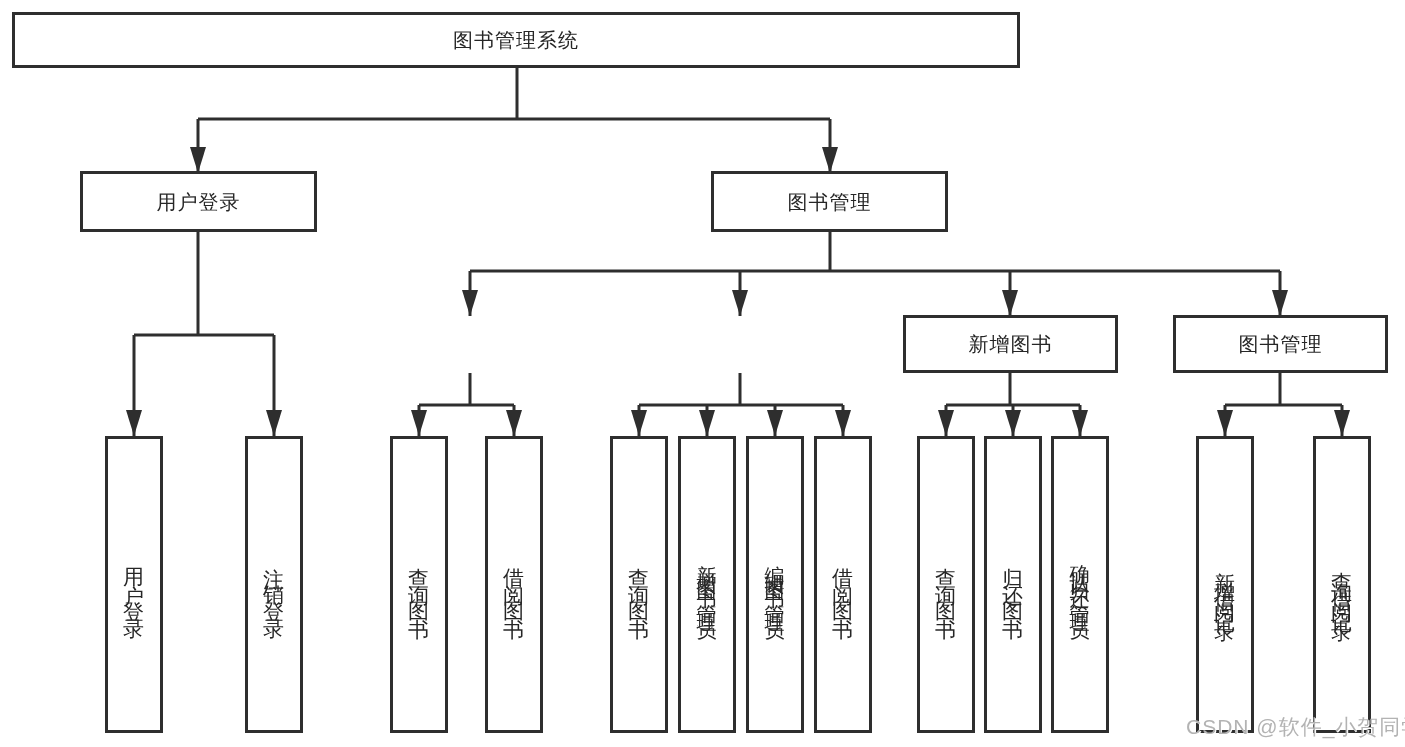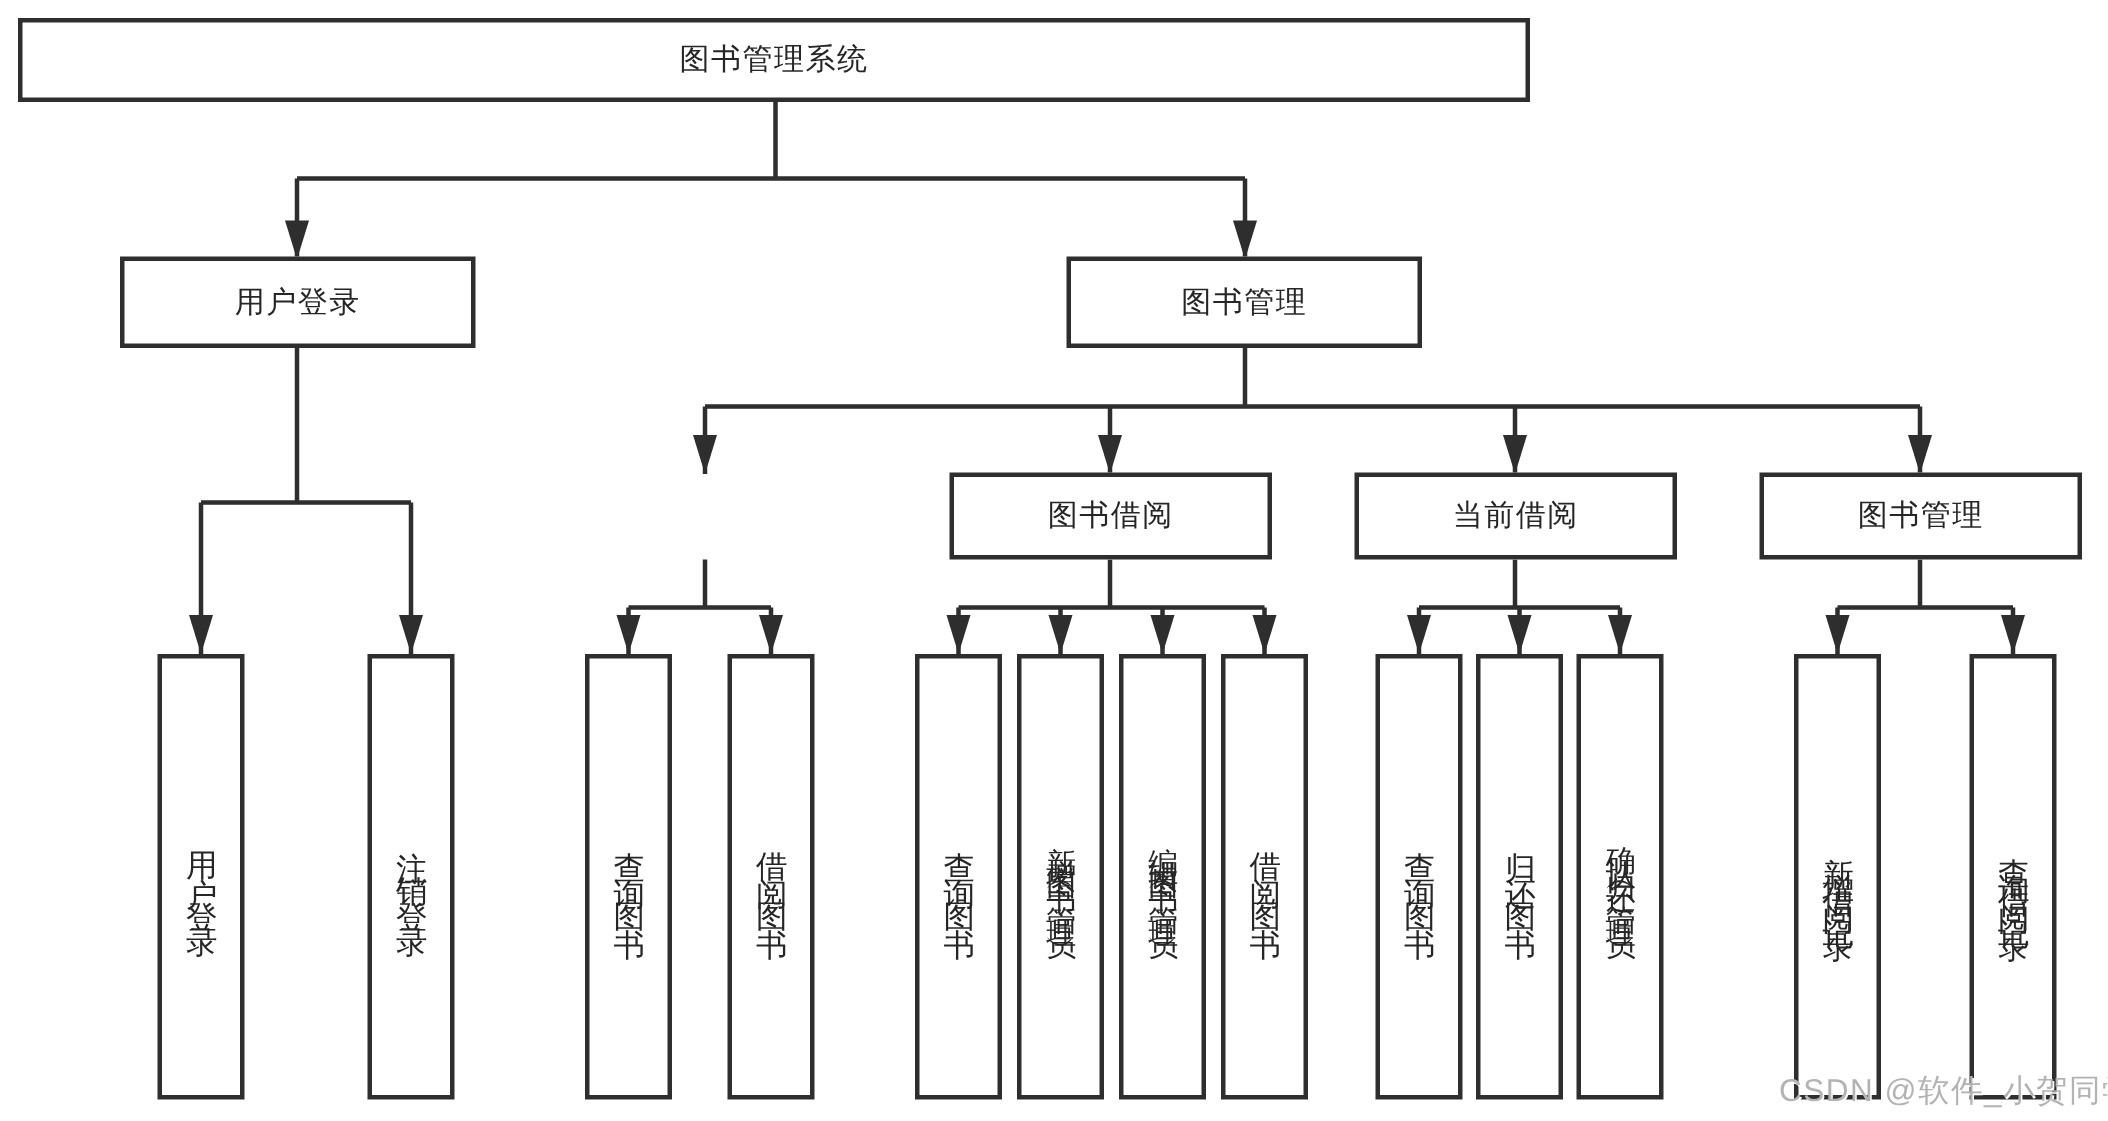--- a/index.html
+++ b/index.html
@@ -89,22 +89,21 @@
       <polygon points="1217,410 1233,410 1225,436"></polygon>
       <polygon points="1334,410 1350,410 1342,436"></polygon>
     </g>
   </svg>
 
   <div class="node" style="left:12px;top:12px;width:1008px;height:56px">图书管理系统</div>
 
   <div class="node" style="left:80px;top:171px;width:237px;height:61px">用户登录</div>
   <div class="node" style="left:711px;top:171px;width:237px;height:61px">图书管理</div>
 
-  <div class="node" style="left:633px;top:315px;width:215px;height:58px">图书借阅</div>
-  <div class="node" style="left:903px;top:315px;width:215px;height:58px">当前借阅</div>
+  <div class="node" style="left:903px;top:315px;width:215px;height:58px">新增图书</div>
   <div class="node" style="left:1173px;top:315px;width:215px;height:58px">图书管理</div>
 
   <div class="node leaf" style="left:105px;top:436px;width:58px;height:297px">用户登录</div>
   <div class="node leaf" style="left:245px;top:436px;width:58px;height:297px">注销登录</div>
 
   <div class="node leaf" style="left:390px;top:436px;width:58px;height:297px">查询图书</div>
   <div class="node leaf" style="left:485px;top:436px;width:58px;height:297px">借阅图书</div>
 
   <div class="node leaf" style="left:610px;top:436px;width:58px;height:297px">查询图书</div>
   <div class="node leaf tight" style="left:678px;top:436px;width:58px;height:297px">新增图书（管理员）</div>

